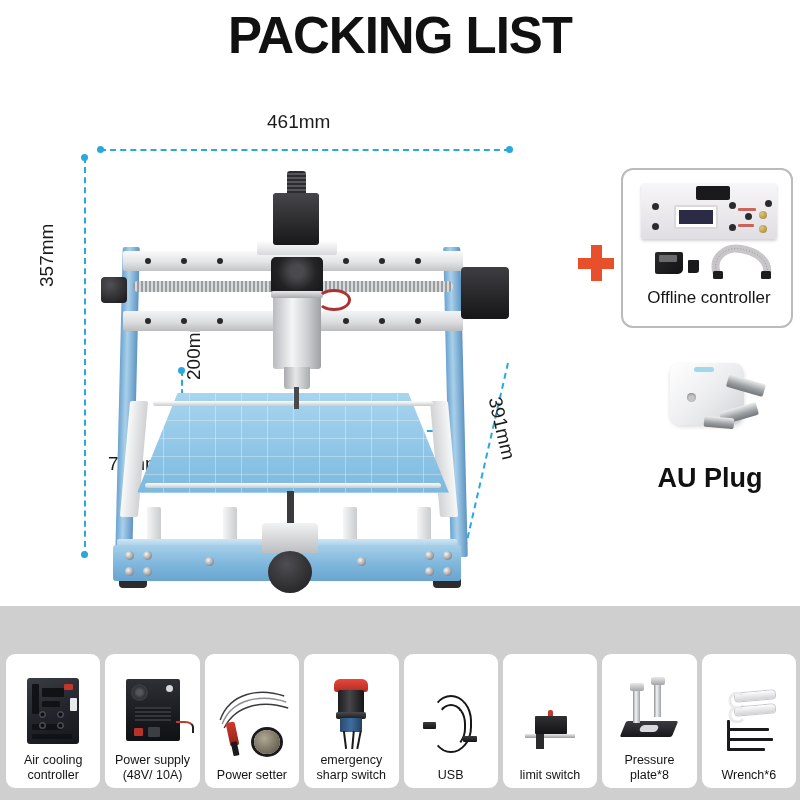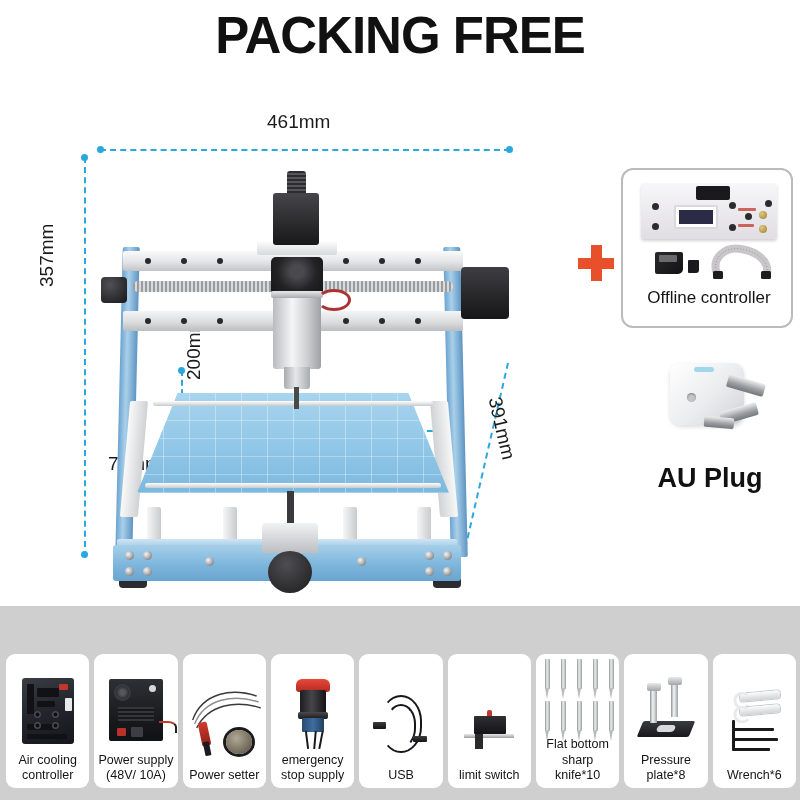--- a/index.html
+++ b/index.html
@@ -549,21 +549,21 @@
     position:absolute; height:3px; background:#1a1a1c; border-radius:1px;
   }
   .art-wrench .hex::before {
     content:""; position:absolute; left:0; top:-8px;
     width:3px; height:9px; background:#1a1a1c; border-radius:1px;
   }
 </style>
 </head>
 <body>
 
-<div id="page-title">PACKING FREE</div>
+<div id="page-title">PACKING LIST</div>
 
 <div id="product-area">
 
   <div class="dim-label" id="dim-461-label">461mm</div>
   <div class="dline h" id="dim-461-line"></div>
   <div class="dot" id="dim-461-dot-l"></div>
   <div class="dot" id="dim-461-dot-r"></div>
 
   <div class="dim-label" id="dim-357-label">357mm</div>
   <div class="dline v" id="dim-357-line"></div>
@@ -753,21 +753,21 @@
           <div class="cap"></div>
           <div class="barrel"></div>
           <div class="ring"></div>
           <div class="blk"></div>
           <div class="lead" style="left:calc(50% - 7px); transform:rotate(-7deg);"></div>
           <div class="lead" style="left:calc(50% + 1px); transform:rotate(5deg);"></div>
           <div class="lead" style="left:calc(50% + 7px); transform:rotate(11deg);"></div>
         </div>
       </div>
       <div class="acc-label">emergency
-stop supply</div>
+sharp switch</div>
     </div>
 
     <div class="acc-card">
       <div class="acc-art">
         <div class="art-usb">
           <div class="loop"></div>
           <div class="loop2"></div>
           <div class="plugA"></div>
           <div class="plugB"></div>
         </div>
@@ -780,38 +780,20 @@
         <div class="art-limit">
           <div class="btn"></div>
           <div class="body"></div>
           <div class="plate"></div>
           <div class="brkt"></div>
         </div>
       </div>
       <div class="acc-label">limit switch</div>
     </div>
 
-    <div class="acc-card">
-      <div class="acc-art">
-        <div class="art-knives">
-          <div class="knife" style="left:9px;  top:4px;"></div>
-          <div class="knife" style="left:25px; top:4px;"></div>
-          <div class="knife" style="left:41px; top:4px;"></div>
-          <div class="knife" style="left:57px; top:4px;"></div>
-          <div class="knife" style="left:73px; top:4px;"></div>
-          <div class="knife" style="left:9px;  top:46px;"></div>
-          <div class="knife" style="left:25px; top:46px;"></div>
-          <div class="knife" style="left:41px; top:46px;"></div>
-          <div class="knife" style="left:57px; top:46px;"></div>
-          <div class="knife" style="left:73px; top:46px;"></div>
-        </div>
-      </div>
-      <div class="acc-label">Flat bottom
-sharp knife*10</div>
-    </div>
 
     <div class="acc-card">
       <div class="acc-art">
         <div class="art-plate">
           <div class="base"></div>
           <div class="bolt" style="left:calc(50% - 16px); top:16px;"></div>
           <div class="bolthead" style="left:calc(50% - 19px); top:12px;"></div>
           <div class="bolt" style="left:calc(50% + 5px); top:10px;"></div>
           <div class="bolthead" style="left:calc(50% + 2px); top:6px;"></div>
           <div class="slot"></div>

